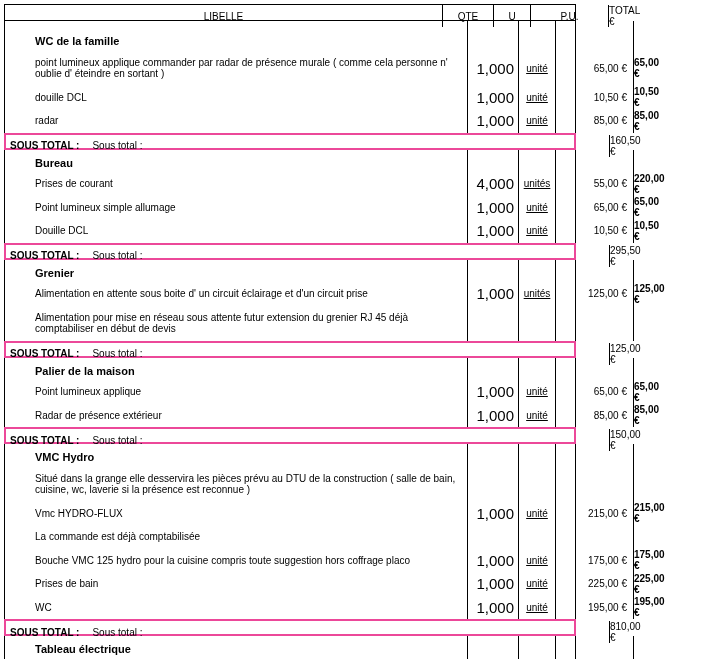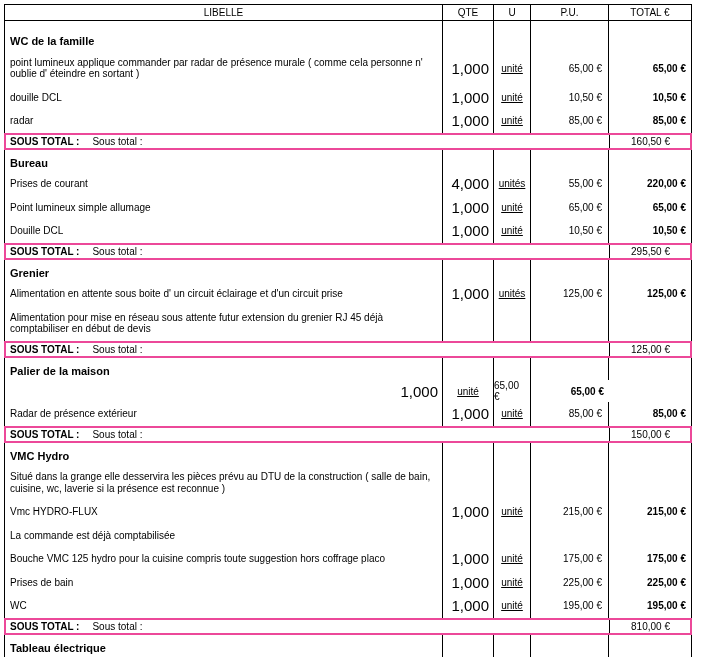--- a/index.html
+++ b/index.html
@@ -1,29 +1,29 @@
 <!DOCTYPE html>
 <html><head>
 <meta charset="utf-8">
 <style>
   * { margin:0; padding:0; box-sizing:border-box; }
   html,body { width:702px; height:660px; background:#ffffff; overflow:hidden;
               font-family:"Liberation Sans", sans-serif; color:#000; }
-  .tbl { position:absolute; left:4px; top:4px; width:688px; }
+  .tbl { position:absolute; left:4px; top:4px; width:572px; }
 
   
   .hdr { display:grid; grid-template-columns:438px 51px 37px 78px 1fr;
          border:1px solid #000; height:17px; align-items:center; }
   .hdr .hcell { border-right:1px solid #000; height:100%; display:flex;
                 align-items:center; justify-content:center;
                 font-size:10px; }
   .hdr .hcell:last-child { border-right:none; }
 
   
-  .sec-items { border-left:1px solid #000; border-right:1px solid #000; }
+  .sec-items { border-left:1px solid #000; border-right:1px solid #000;padding-left:25px; }
   .irow { display:grid; grid-template-columns:438px 51px 37px 78px 1fr;
           align-items:center; }
   .icell { border-right:1px solid #000; height:100%; display:flex;
            align-items:center; }
   .icell:last-child { border-right:none; }
   .icell.lbl { padding:6px 5px 6px 5px; font-size:10px; line-height:11.5px; }
   .icell.qty { justify-content:flex-end; padding-right:4px; font-size:15px; }
   .icell.unit { justify-content:center; font-size:10px;text-decoration:underline; }
   .icell.pu  { justify-content:flex-end; padding-right:6px; font-size:10px; }
   .icell.tot { justify-content:flex-end; padding-right:5px; font-size:10px;
@@ -178,20 +178,21 @@
     <div class="sec-items">
       <div class="irow trow">
         <div class="icell lbl">Palier de la maison</div>
         <div class="icell qty"></div>
         <div class="icell unit"></div>
         <div class="icell pu"></div>
         <div class="icell tot"></div>
       </div>
 
   <div class="irow">
+    <div class="icell lbl">Point lumineux applique</div>
     <div class="icell qty">1,000</div>
     <div class="icell unit">unité</div>
     <div class="icell pu">65,00 €</div>
     <div class="icell tot">65,00 €</div>
   </div>
 
   <div class="irow">
     <div class="icell lbl">Radar de présence extérieur</div>
     <div class="icell qty">1,000</div>
     <div class="icell unit">unité</div>

